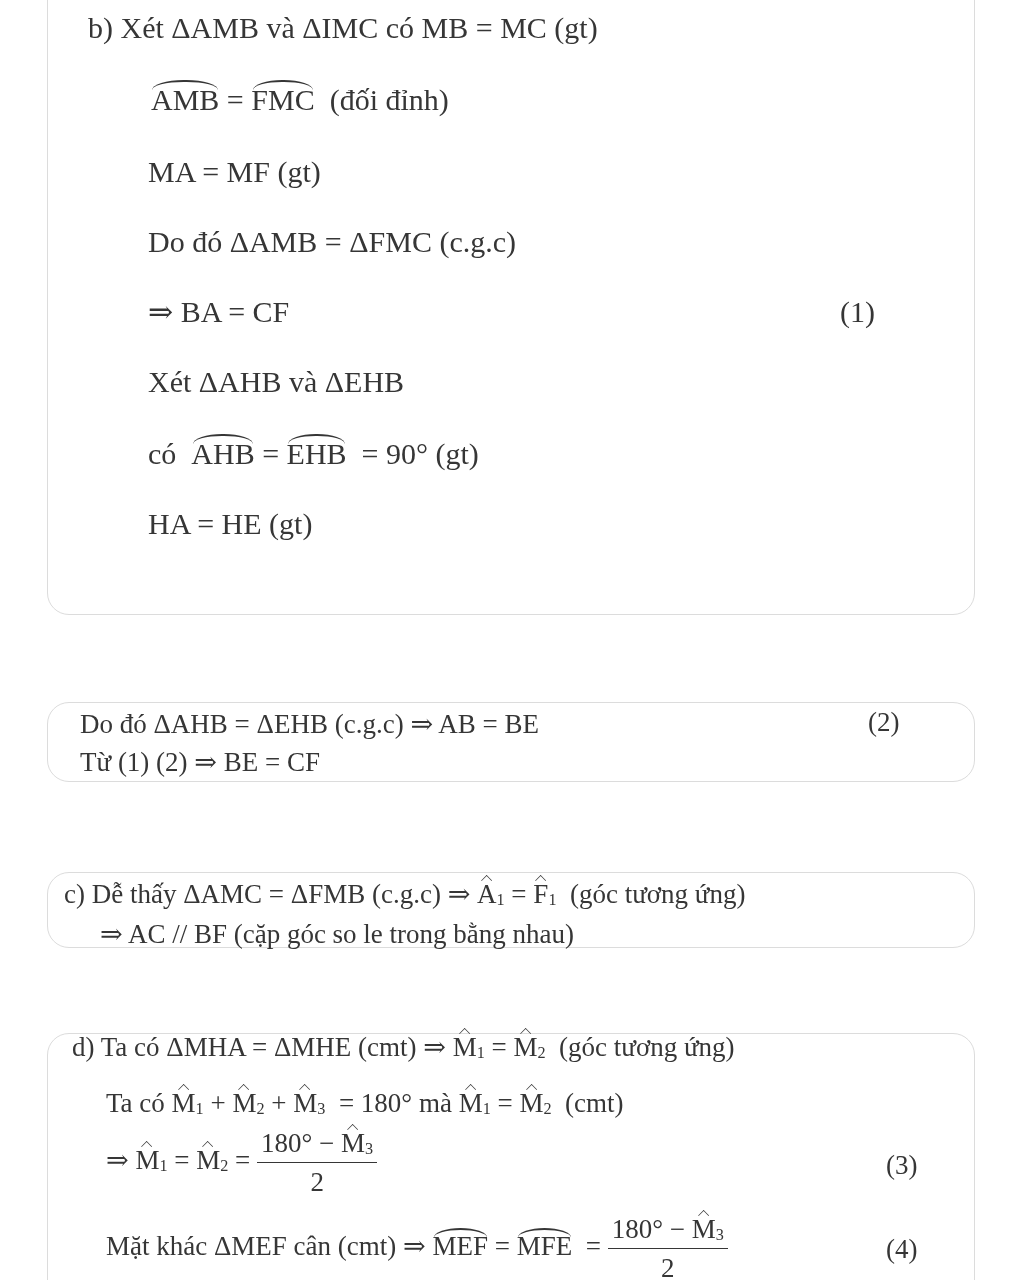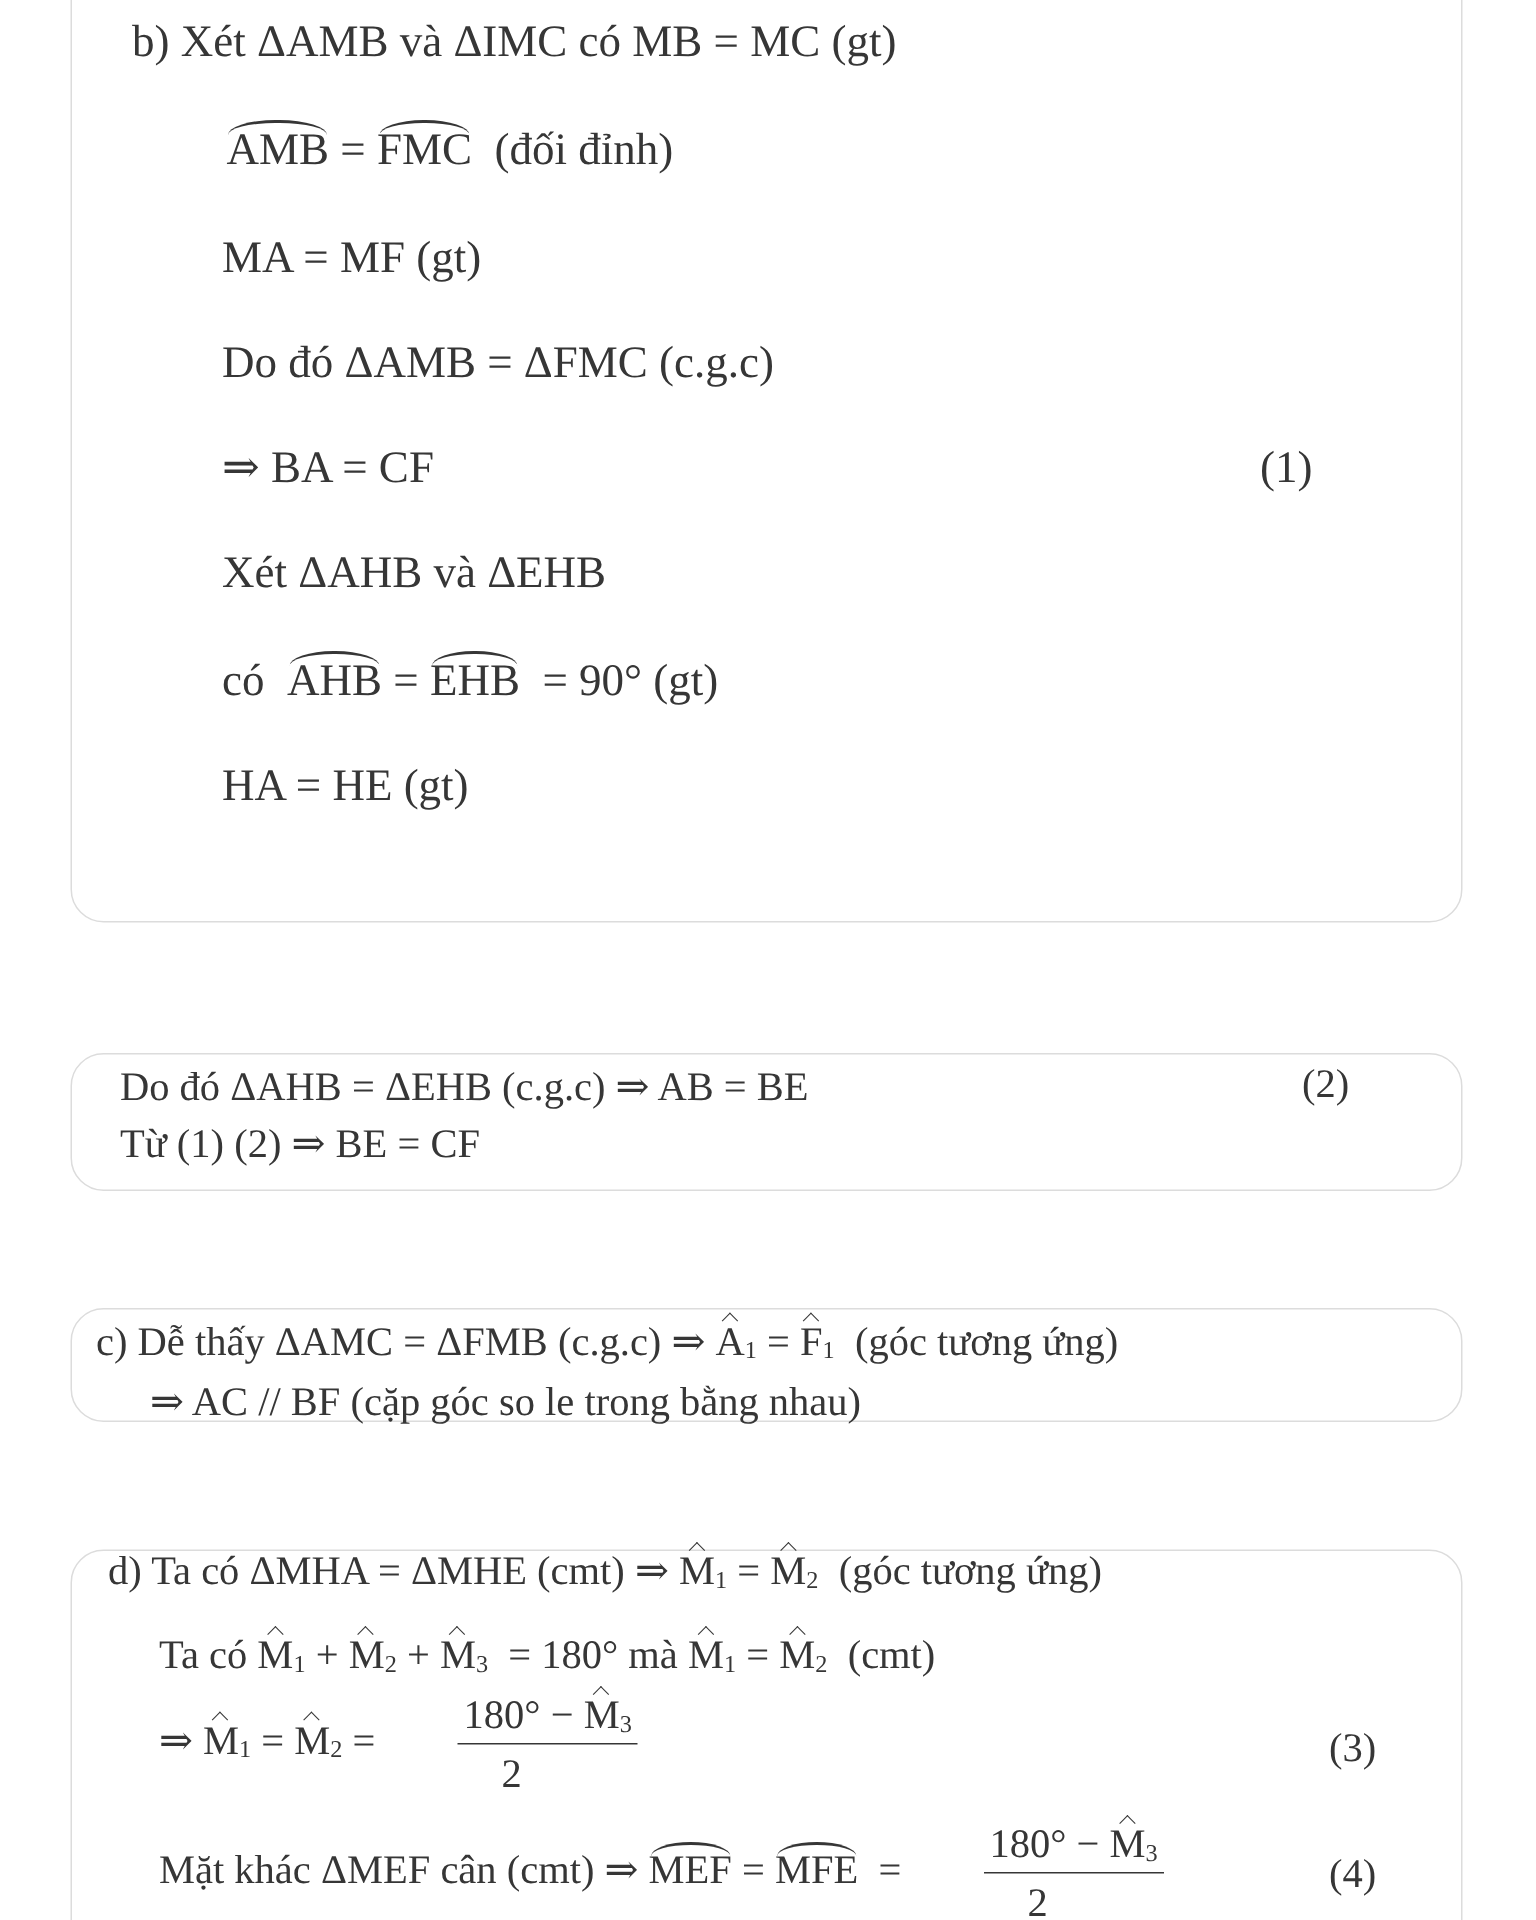--- a/index.html
+++ b/index.html
@@ -39,21 +39,21 @@
     }
     #box-b .line, #box-b .num {
       font-size: 30px;
       line-height: 1;
     }
     
     .small .line, .small .num {
       font-size: 27px;
       line-height: 1;
     }
-    #box-b2 { top: 702px; height: 92px; }
+    #box-b2 { top: 702px; height: 80px; }
     #box-c  { top: 872px; height: 76px; }
     #box-d  { top: 1033px; height: 290px; }
 
     .arc {
       display: inline-block;
       position: relative;
     }
     .arc::before {
       content: "";
       position: absolute;
@@ -88,21 +88,20 @@
     .frac {
       display: inline-block;
       vertical-align: middle;
       text-align: center;
       position: relative;
     }
     .frac .n {
       display: block;
       padding: 0 4px 4px;
       border-bottom: 1.5px solid #363636;
-      margin-left: 48px;
     }
     .frac .d {
       display: block;
       padding-top: 6px;
     }
   </style>
 </head>
 <body>
 
 <div class="box" id="box-b">

